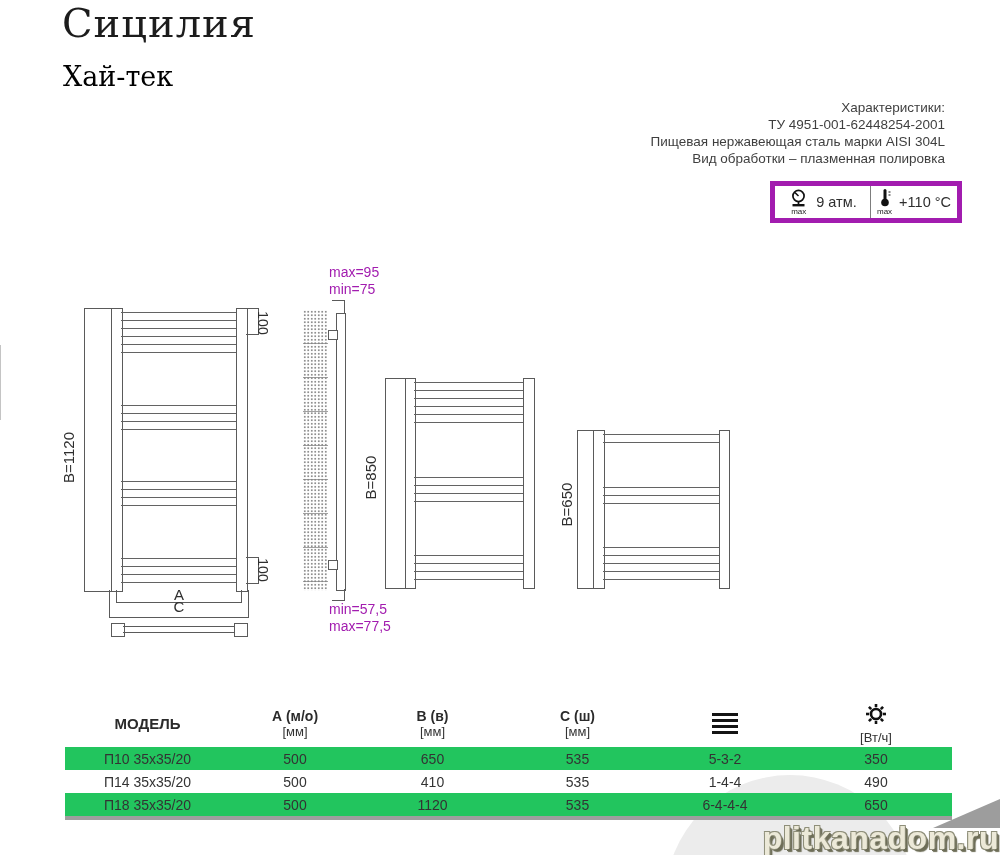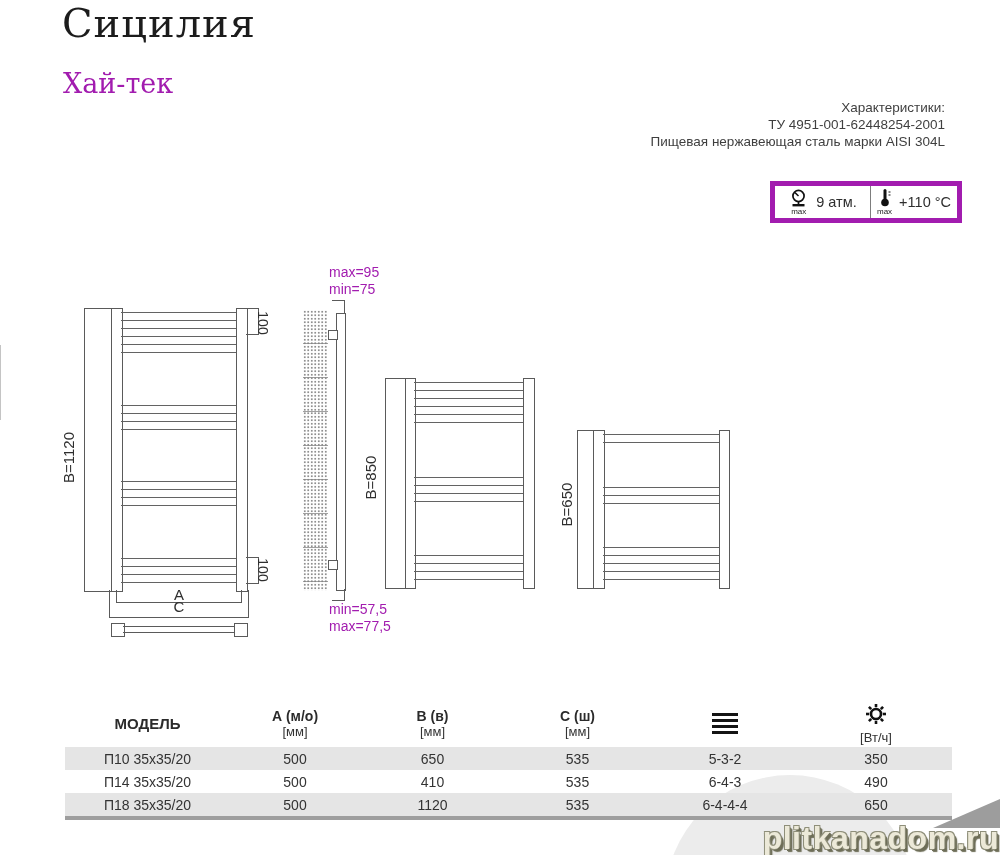--- a/index.html
+++ b/index.html
@@ -2,22 +2,22 @@
 <html><head>
 <meta charset="utf-8">
 <style>
   html,body{margin:0;padding:0;background:#fff;}
   .page{position:relative;width:1000px;height:855px;background:#ffffff;overflow:hidden;
         font-family:"Liberation Sans",sans-serif;color:#3c3c3c;}
 
   
   .title{position:absolute;left:62px;top:0px;font-family:"DejaVu Serif",serif;
          font-size:40px;color:#1c1c1c;letter-spacing:1px;}
-  .subtitle{position:absolute;left:63px;top:68px;font-family:"DejaVu Serif",serif;
-         font-size:27px;color:#a21caf;}
+  .subtitle{position:absolute;left:63px;top:61px;font-family:"DejaVu Serif",serif;
+         font-size:27px;color:#000000;}
   .specs{position:absolute;right:55px;top:99px;text-align:right;
          font-size:13.5px;line-height:17px;color:#3f3f3f;}
 
   
   .badge{position:absolute;left:770px;top:181px;width:182px;height:32px;
          border:5px solid #a21caf;display:flex;}
   .badge .cell{display:flex;align-items:center;justify-content:center;gap:7px;}
   .badge .cell.p{width:95px;border-right:1px solid #7d7d7d;}
   .badge .cell.t{flex:1;}
   .badge .val{font-size:14.5px;color:#2e2e2e;}
@@ -45,21 +45,21 @@
           radial-gradient(#8f8f8f 0.8px, rgba(0,0,0,0) 1px);
         background-size:auto, 3.5px 3.5px;}
 
   
   .table{position:absolute;left:65px;top:700px;width:887px;z-index:2;}
   .thead{display:flex;height:47px;}
   .thcell{display:flex;flex-direction:column;align-items:center;justify-content:center;}
   .thcell .t1{font-size:14px;font-weight:bold;color:#2b2b2b;}
   .thcell .t2{font-size:13px;color:#333;}
   .trow{display:flex;height:23px;align-items:center;}
-  .trow.gray{background:#e5e5e5;}
+  .trow.gray{background:#22c55e;}
   .tcell{text-align:center;font-size:14px;color:#333;}
   .c0{width:165px;} .c1{width:130px;} .c2{width:145px;} .c3{width:145px;}
   .c4{width:150px;} .c5{width:152px;}
   .tbottom{height:4px;background:#9e9e9e;}
   .bars-icon{display:flex;flex-direction:column;gap:2.5px;}
   .bars-icon i{display:block;width:26px;height:3.5px;background:#141414;}
 
   
   .dome{position:absolute;left:665px;top:775px;width:250px;height:250px;border-radius:50%;
         background:#ececec;z-index:1;}
@@ -76,20 +76,21 @@
 
 <div class="page">
 
   <div class="title">Сицилия</div>
   <div class="subtitle">Хай-тек</div>
 
   <div class="specs">
     <div>Характеристики:</div>
     <div>ТУ 4951-001-62448254-2001</div>
     <div>Пищевая нержавеющая сталь марки AISI 304L</div>
+    <div>Вид обработки – плазменная полировка</div>
   </div>
 
   <div class="badge">
     <div class="cell p">
       <span class="iconwrap">
         <svg width="21" height="18" viewBox="0 0 21 18">
           <circle cx="10.5" cy="7" r="5.6" fill="none" stroke="#111" stroke-width="1.7"></circle>
           <line x1="10.5" y1="7" x2="7" y2="3.6" stroke="#111" stroke-width="1.5"></line>
           <line x1="10.5" y1="12.6" x2="10.5" y2="15" stroke="#111" stroke-width="1.7"></line>
           <rect x="4.5" y="15" width="12" height="2.4" fill="#111"></rect>
@@ -276,21 +277,21 @@
           <div class="tcell c2">650</div>
           <div class="tcell c3">535</div>
           <div class="tcell c4">5-3-2</div>
           <div class="tcell c5">350</div>
         </div>
         <div class="trow white">
           <div class="tcell c0">П14 35х35/20</div>
           <div class="tcell c1">500</div>
           <div class="tcell c2">410</div>
           <div class="tcell c3">535</div>
-          <div class="tcell c4">6-4-3</div>
+          <div class="tcell c4">1-4-4</div>
           <div class="tcell c5">490</div>
         </div>
         <div class="trow gray">
           <div class="tcell c0">П18 35х35/20</div>
           <div class="tcell c1">500</div>
           <div class="tcell c2">1120</div>
           <div class="tcell c3">535</div>
           <div class="tcell c4">6-4-4-4</div>
           <div class="tcell c5">650</div>
         </div>

